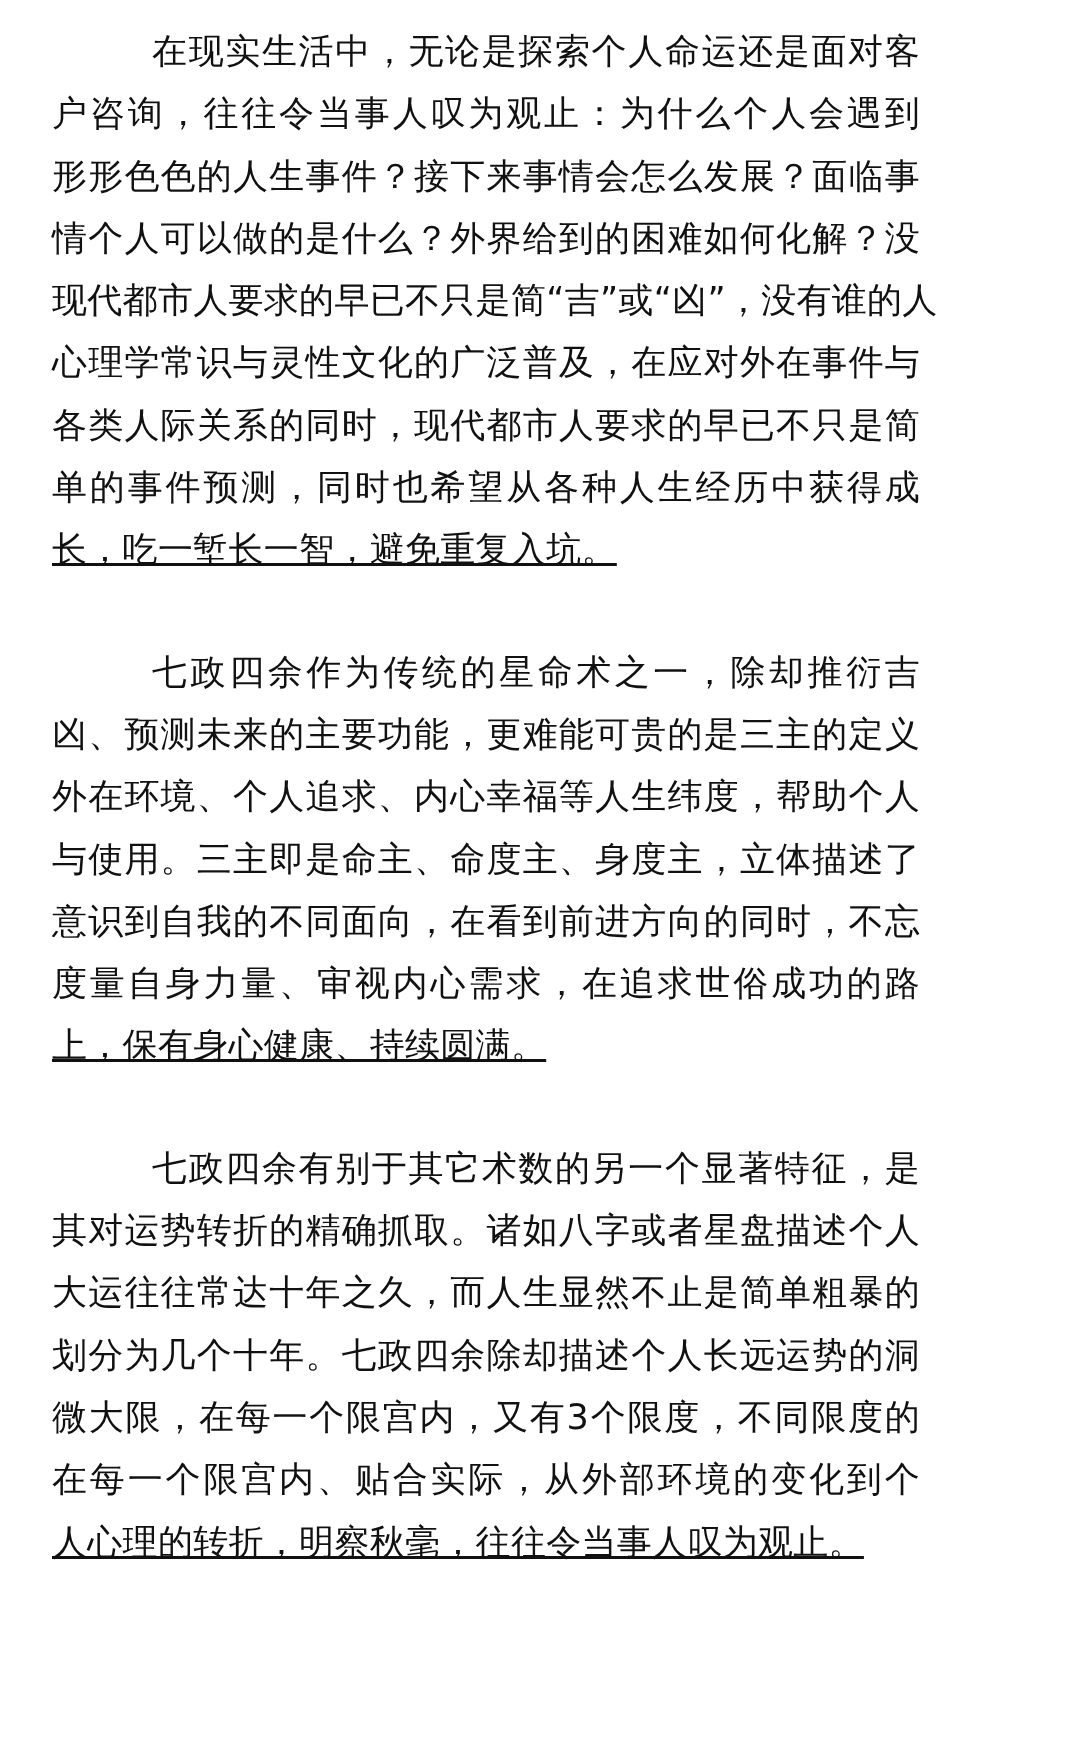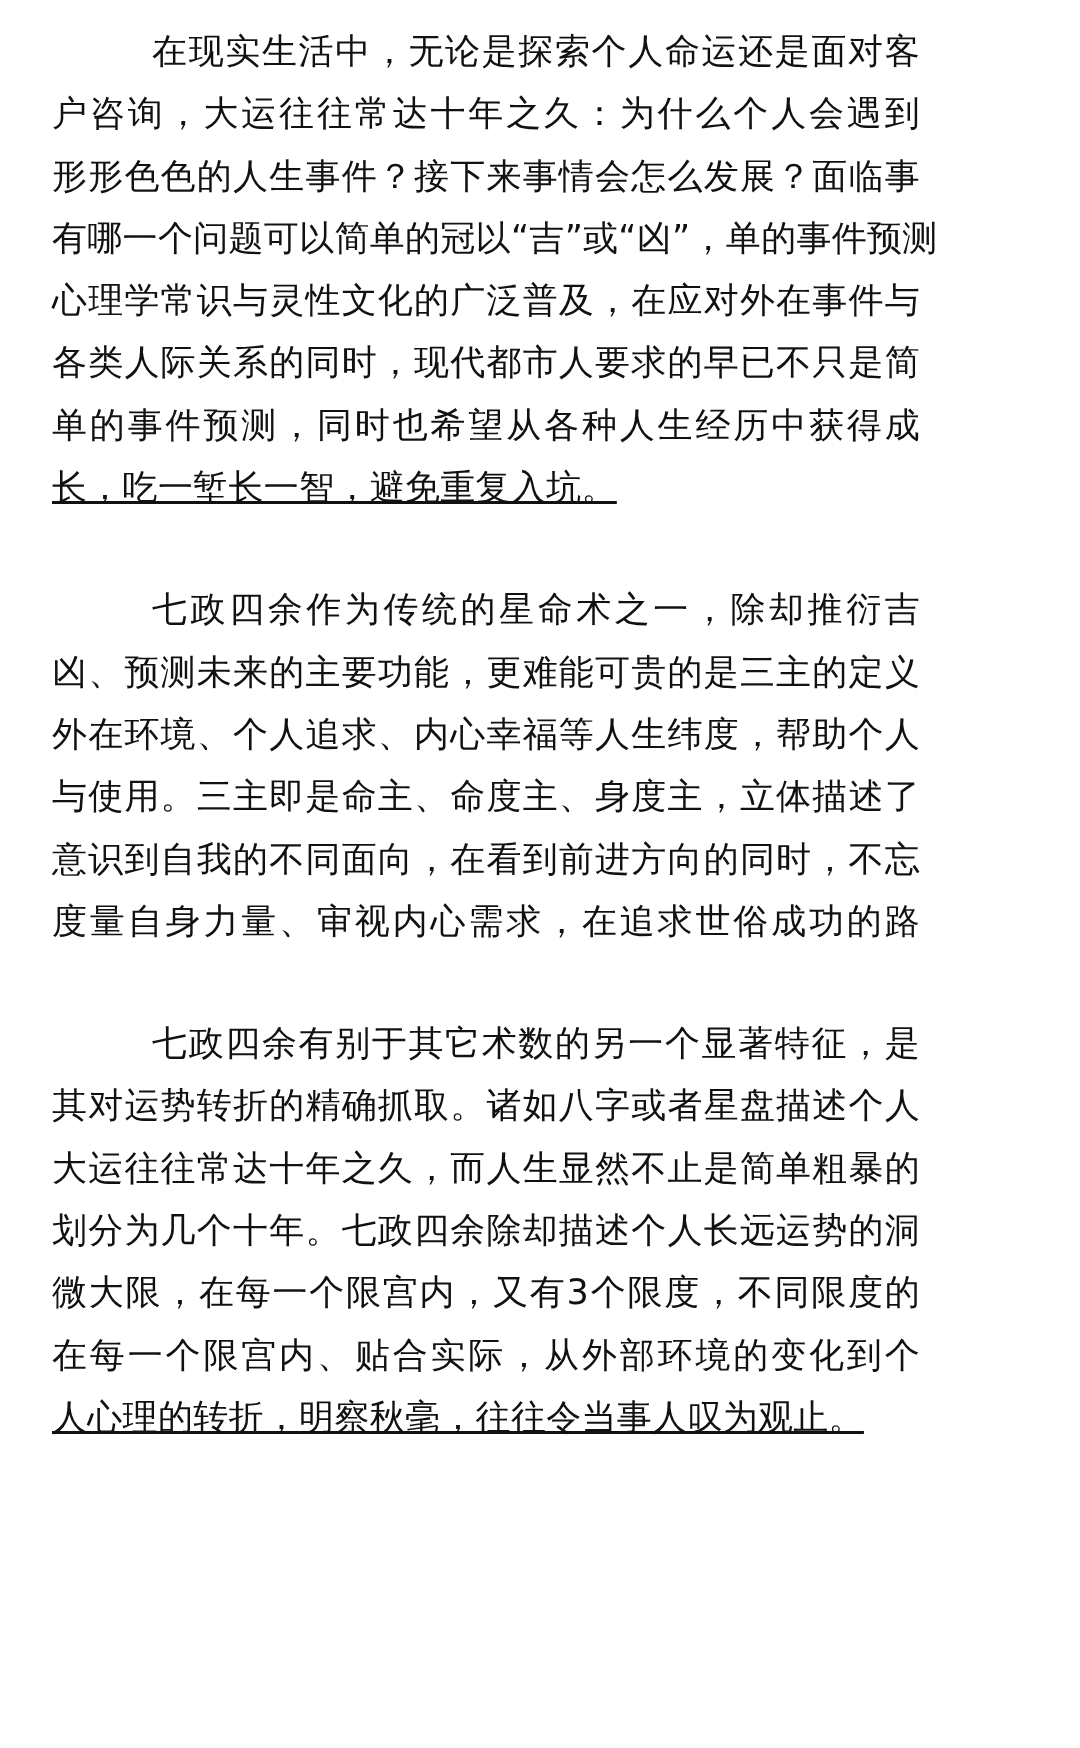--- a/index.html
+++ b/index.html
@@ -40,38 +40,40 @@
     .gap {
       height: 60px;
     }
   </style>
 </head>
 <body>
 
 <div class="article">
   <div class="paragraph">
     <div class="line indent">在现实生活中，无论是探索个人命运还是面对客</div>
-    <div class="line">户咨询，大运往往常达十年之久：为什么个人会遇到</div>
+    <div class="line">户咨询，往往令当事人叹为观止：为什么个人会遇到</div>
     <div class="line">形形色色的人生事件？接下来事情会怎么发展？面临事</div>
-    <div class="line">有哪一个问题可以简单的冠以“吉”或“凶”，单的事件预测</div>
+    <div class="line">情个人可以做的是什么？外界给到的困难如何化解？没</div>
+    <div class="line">现代都市人要求的早已不只是简“吉”或“凶”，没有谁的人</div>
     <div class="line">心理学常识与灵性文化的广泛普及，在应对外在事件与</div>
     <div class="line">各类人际关系的同时，现代都市人要求的早已不只是简</div>
     <div class="line">单的事件预测，同时也希望从各种人生经历中获得成</div>
     <div class="line last">长，吃一堑长一智，避免重复入坑。</div>
   </div>
 
   <div class="gap"></div>
 
   <div class="paragraph">
     <div class="line indent">七政四余作为传统的星命术之一，除却推衍吉</div>
     <div class="line">凶、预测未来的主要功能，更难能可贵的是三主的定义</div>
     <div class="line">外在环境、个人追求、内心幸福等人生纬度，帮助个人</div>
     <div class="line">与使用。三主即是命主、命度主、身度主，立体描述了</div>
     <div class="line">意识到自我的不同面向，在看到前进方向的同时，不忘</div>
     <div class="line">度量自身力量、审视内心需求，在追求世俗成功的路</div>
+    <div class="line last">上，保有身心健康、持续圆满。</div>
   </div>
 
   <div class="gap"></div>
 
   <div class="paragraph">
     <div class="line indent">七政四余有别于其它术数的另一个显著特征，是</div>
     <div class="line">其对运势转折的精确抓取。诸如八字或者星盘描述个人</div>
     <div class="line">大运往往常达十年之久，而人生显然不止是简单粗暴的</div>
     <div class="line">划分为几个十年。七政四余除却描述个人长远运势的洞</div>
     <div class="line">微大限，在每一个限宫内，又有3个限度，不同限度的</div>

